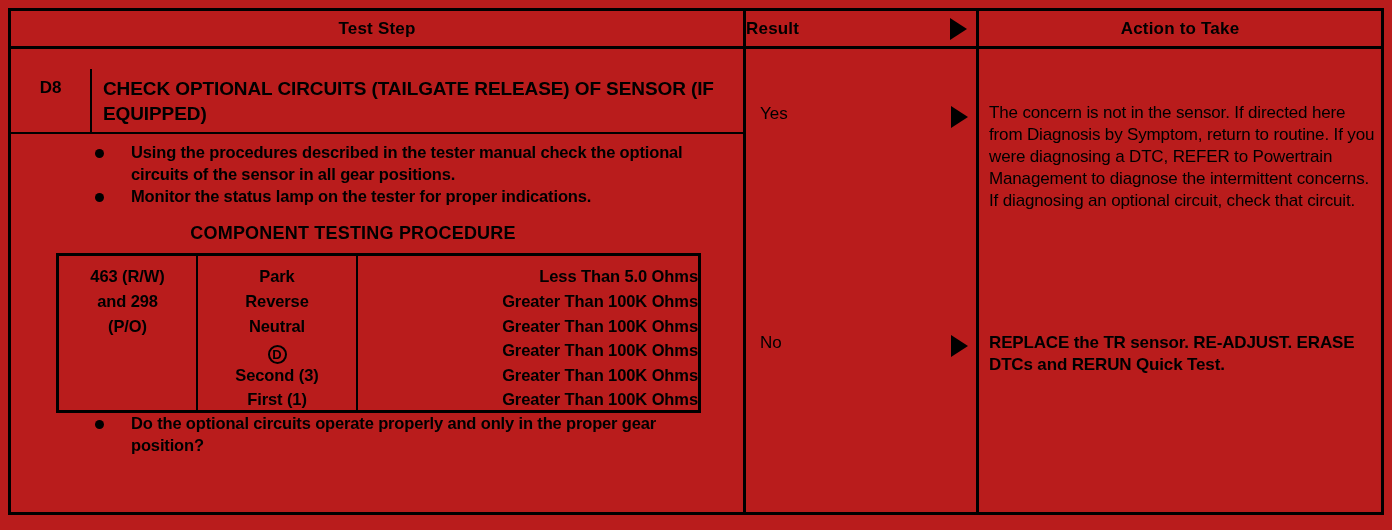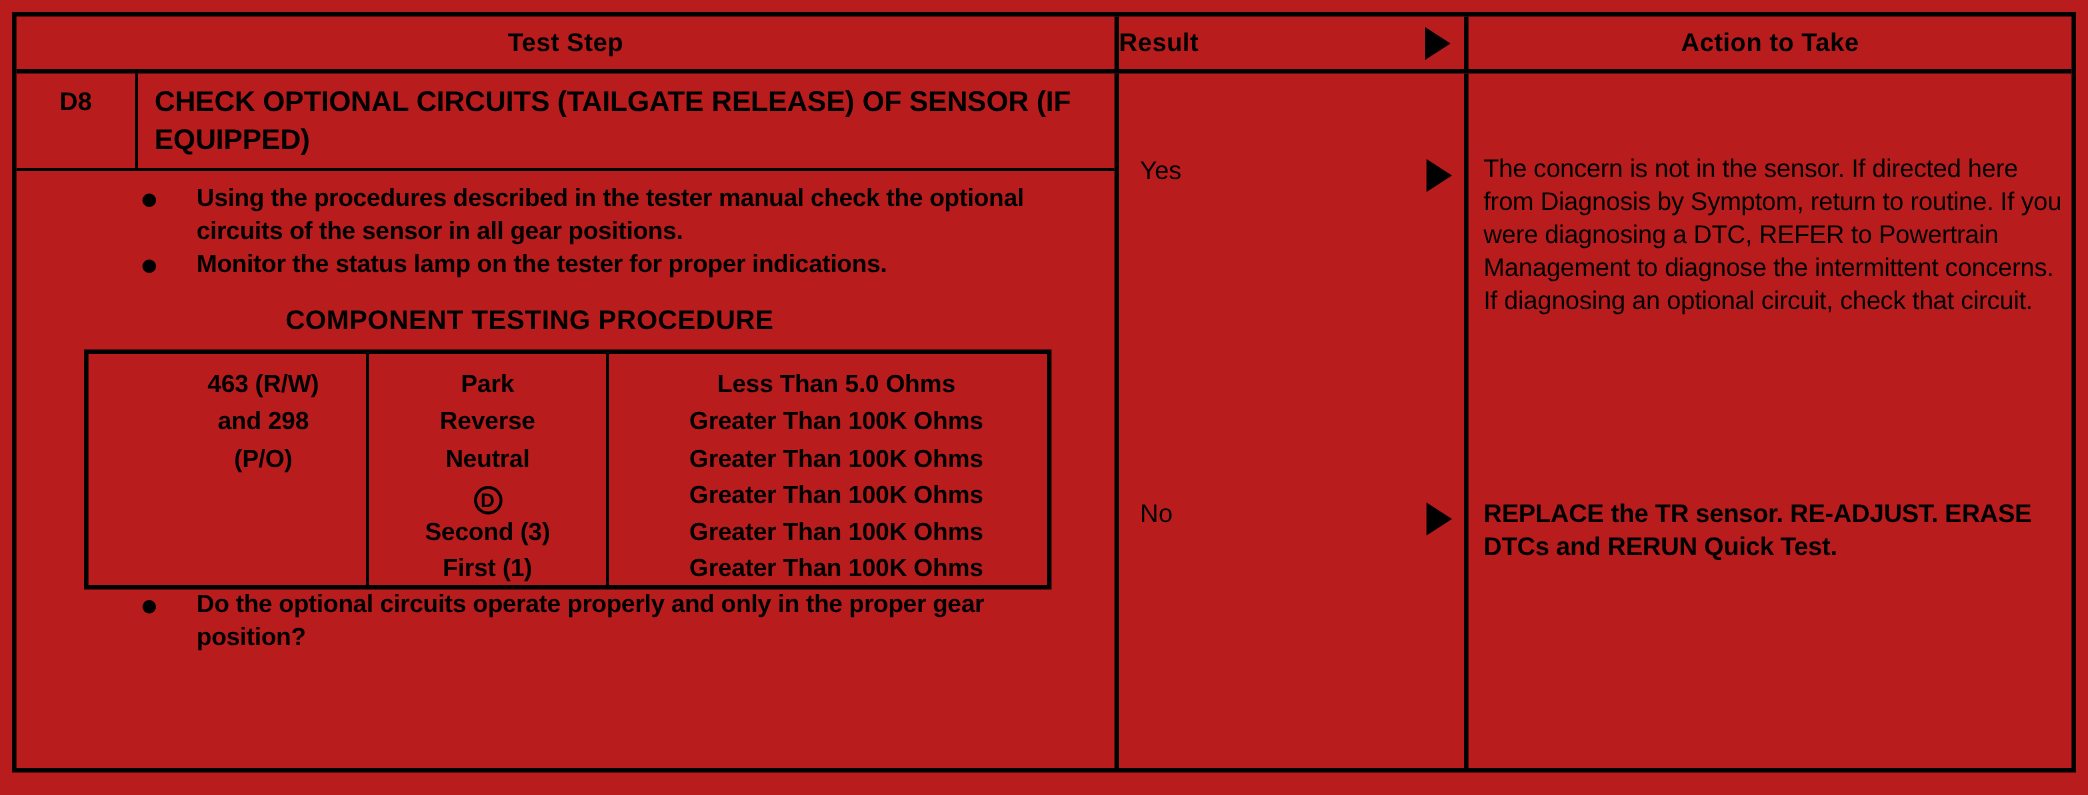--- a/index.html
+++ b/index.html
@@ -105,20 +105,21 @@
     box-sizing: border-box;
     position: relative;
   }
 
   
   .step-head {
     display: flex;
     border-bottom: 2px solid #000;
     box-sizing: border-box;
     min-height: 58px;
+    margin-top: 20px;
   }
   .step-code {
     width: 81px;
     flex: 0 0 81px;
     border-right: 2px solid #000;
     box-sizing: border-box;
     display: flex;
     align-items: flex-start;
     justify-content: center;
     padding-top: 9px;
@@ -177,41 +178,40 @@
 
   
   .ctp-table {
     position: relative;
     margin: 0 0 0 45px;
     width: 645px;
     border: 3px solid #000;
     box-sizing: border-box;
     display: flex;
     height: 160px;
-    padding-left: 48px;
   }
   .ctp-col {
     box-sizing: border-box;
     padding-top: 8px;
   }
   .ctp-col-circuits {
     width: 139px;
     flex: 0 0 139px;
     border-right: 2px solid #000;
     text-align: center;
   }
   .ctp-col-gears {
     width: 160px;
     flex: 0 0 160px;
     border-right: 2px solid #000;
     text-align: center;
   }
   .ctp-col-specs {
     flex: 1 1 auto;
-    text-align: center;
+    text-align: right;
     padding-left: 11px;
   }
   .ctp-line {
     font-size: 16.5px;
     font-weight: bold;
     line-height: 24.6px;
     height: 24.6px;
     letter-spacing: -0.1px;
     white-space: nowrap;
   }

